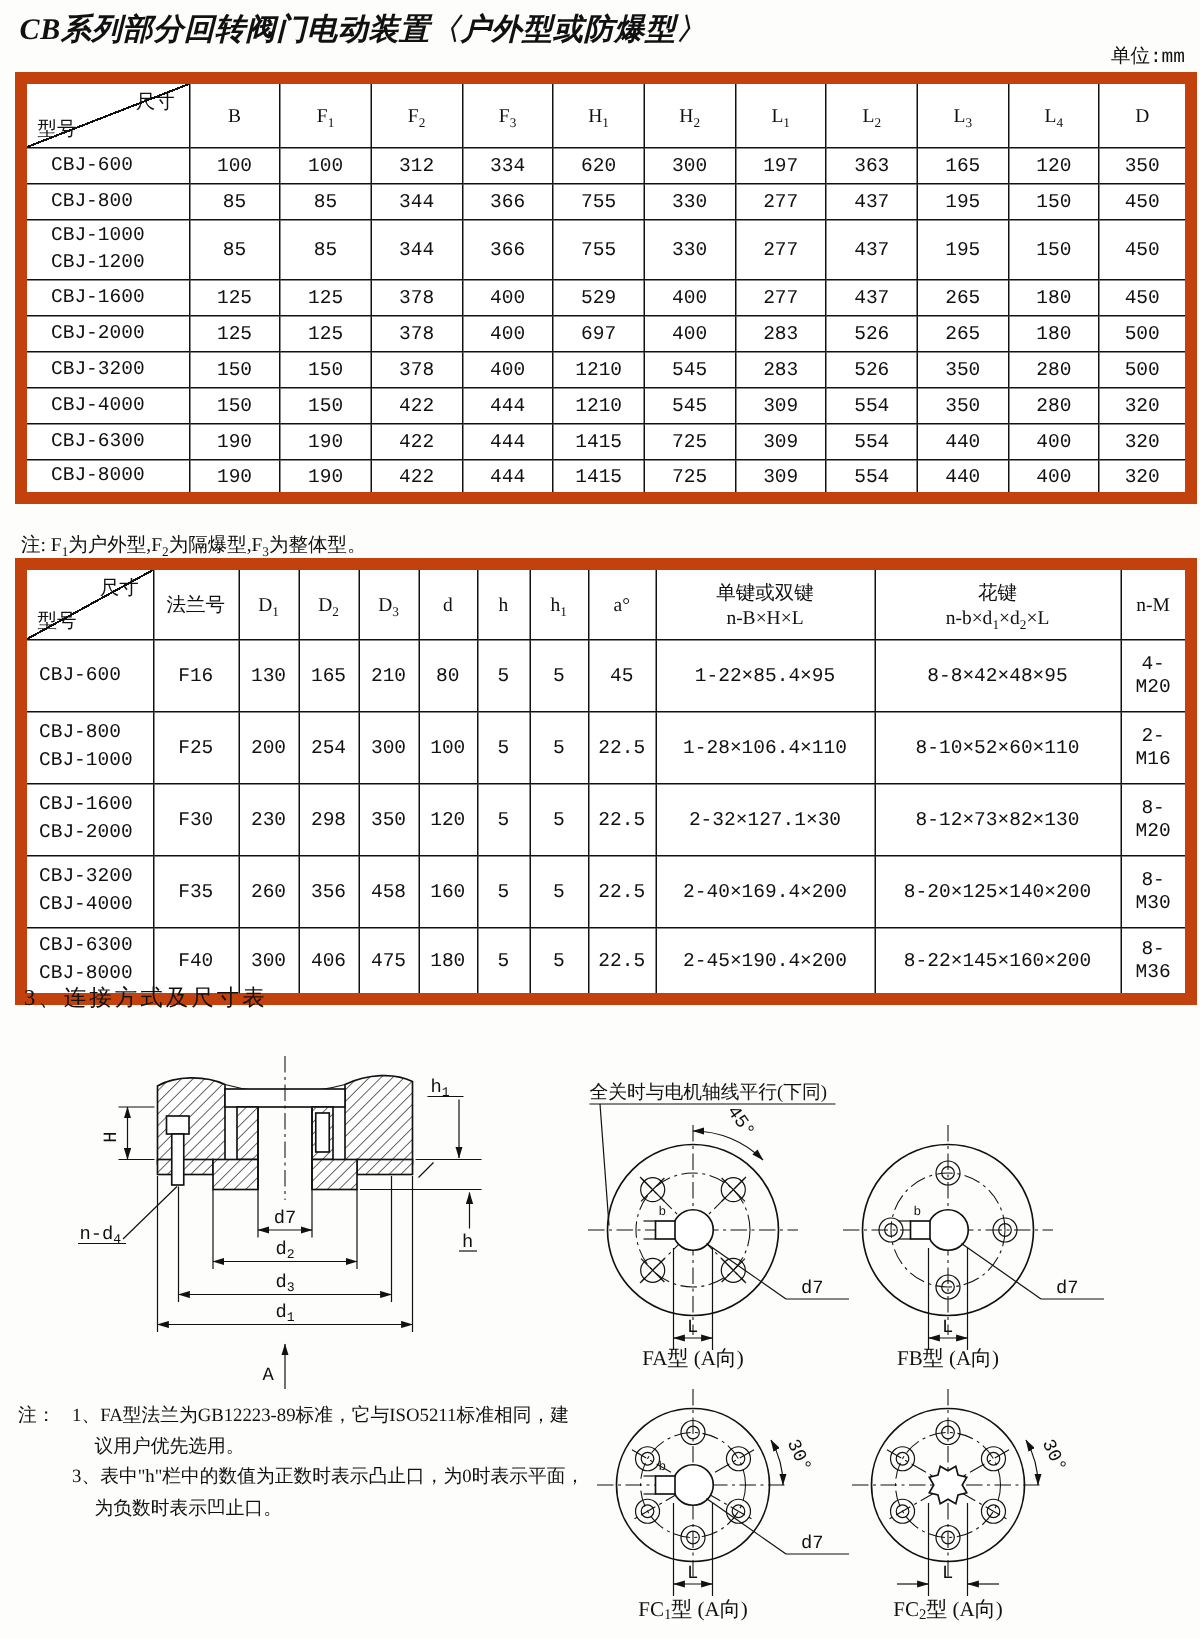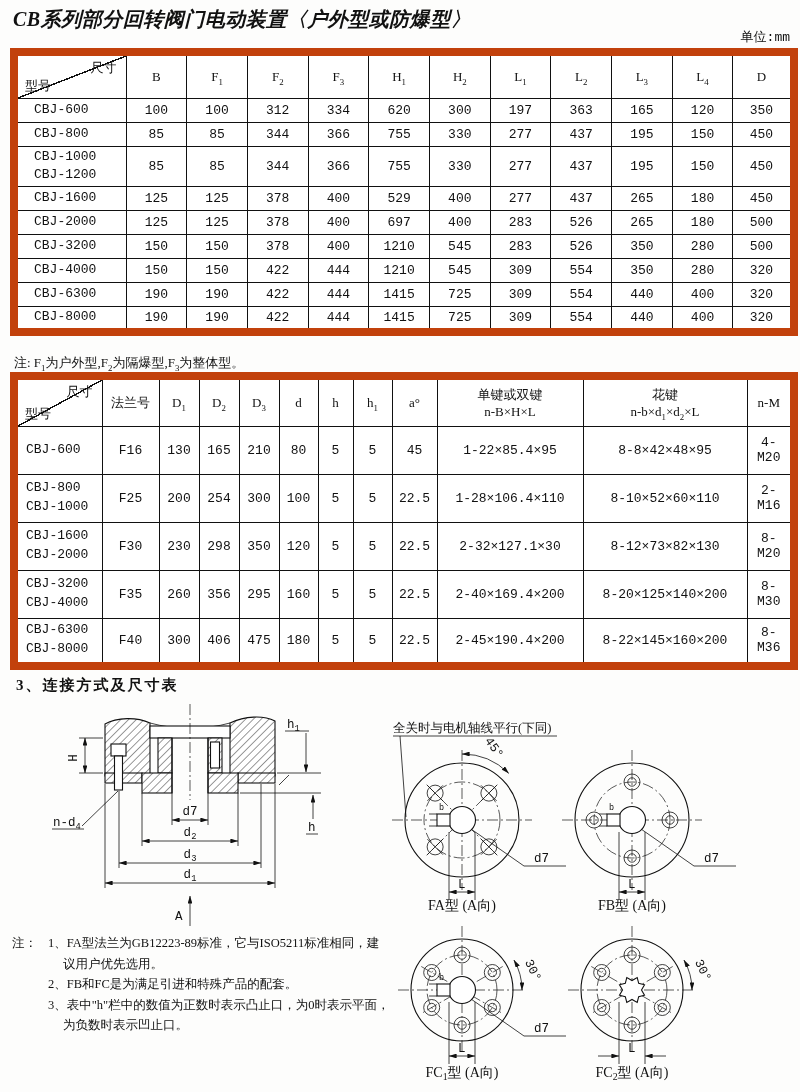--- a/index.html
+++ b/index.html
@@ -27,21 +27,21 @@
   th.corner .c-top{position:absolute;top:3px;right:9px;font-size:13px;}
   th.corner .c-bot{position:absolute;bottom:3px;left:7px;font-size:13px;text-align:right;}
   #table1{top:48px;}
   #table1 thead tr{height:46px;}
   #table1 tbody tr{height:24px;}
   #table2{top:372px;}
   #table2 thead tr{height:50px;}
   #table2 tbody tr{height:48px;}
   #note1{position:absolute;left:14px;top:334px;font-size:13px;margin-top:20px;}
   
-  #sec3-title{position:absolute;left:16px;top:676px;font-size:15px;font-weight:bold;letter-spacing:2px;}
+  #sec3-title{position:absolute;left:16px;top:656px;font-size:15px;font-weight:normal;letter-spacing:2px;}
   
   svg{position:absolute;overflow:visible;}
   svg .ln{fill:none;stroke:#111;stroke-width:1.1;}
   svg .thin{fill:none;stroke:#111;stroke-width:.8;}
   svg .cl{fill:none;stroke:#111;stroke-width:.7;stroke-dasharray:11 3 2 3;}
   svg .dim{fill:none;stroke:#111;stroke-width:.8;marker-start:url(#arr);marker-end:url(#arr);}
   svg .dime{fill:none;stroke:#111;stroke-width:.8;marker-end:url(#arr);}
   svg .ht{fill:url(#ht);stroke:#111;stroke-width:1.1;}
   svg .wh{fill:#fff;stroke:#111;stroke-width:1.1;}
   svg text{fill:#111;font-family:"Liberation Mono","DejaVu Sans Mono",monospace;font-size:12.5px;}
@@ -292,21 +292,21 @@
         <td class="num">22.5</td>
         <td class="num">2-32×127.1×30</td>
         <td class="num">8-12×73×82×130</td>
         <td class="num">8-M20</td>
       </tr>
       <tr>
         <td class="model">CBJ-3200<br>CBJ-4000</td>
         <td class="num">F35</td>
         <td class="num">260</td>
         <td class="num">356</td>
-        <td class="num">295</td>
+        <td class="num">458</td>
         <td class="num">160</td>
         <td class="num">5</td>
         <td class="num">5</td>
         <td class="num">22.5</td>
         <td class="num">2-40×169.4×200</td>
         <td class="num">8-20×125×140×200</td>
         <td class="num">8-M30</td>
       </tr>
       <tr>
         <td class="model">CBJ-6300<br>CBJ-8000</td>
@@ -528,16 +528,15 @@
       <line x1="281" y1="131" x2="260" y2="131" class="dime"></line>
       <text x="243" y="127"><tspan>L</tspan></text>
       <text x="247" y="152" text-anchor="middle" class="zh view-label"><tspan>FC</tspan><tspan font-size="70%" dy="2.5">2</tspan><tspan dy="-2.5">型 (A向)</tspan></text>
     </g>
 </svg>
 
 <div id="notes">
   <span class="prefix">注：</span>
   <div>
       <div class="note-item">1、FA型法兰为GB12223-89标准，它与ISO5211标准相同，建议用户优先选用。</div>
-      <div class="note-item">2、FB和FC是为满足引进和特殊产品的配套。</div>
       <div class="note-item">3、表中"h"栏中的数值为正数时表示凸止口，为0时表示平面，为负数时表示凹止口。</div>
     </div>
 </div>
 
 </body></html>

